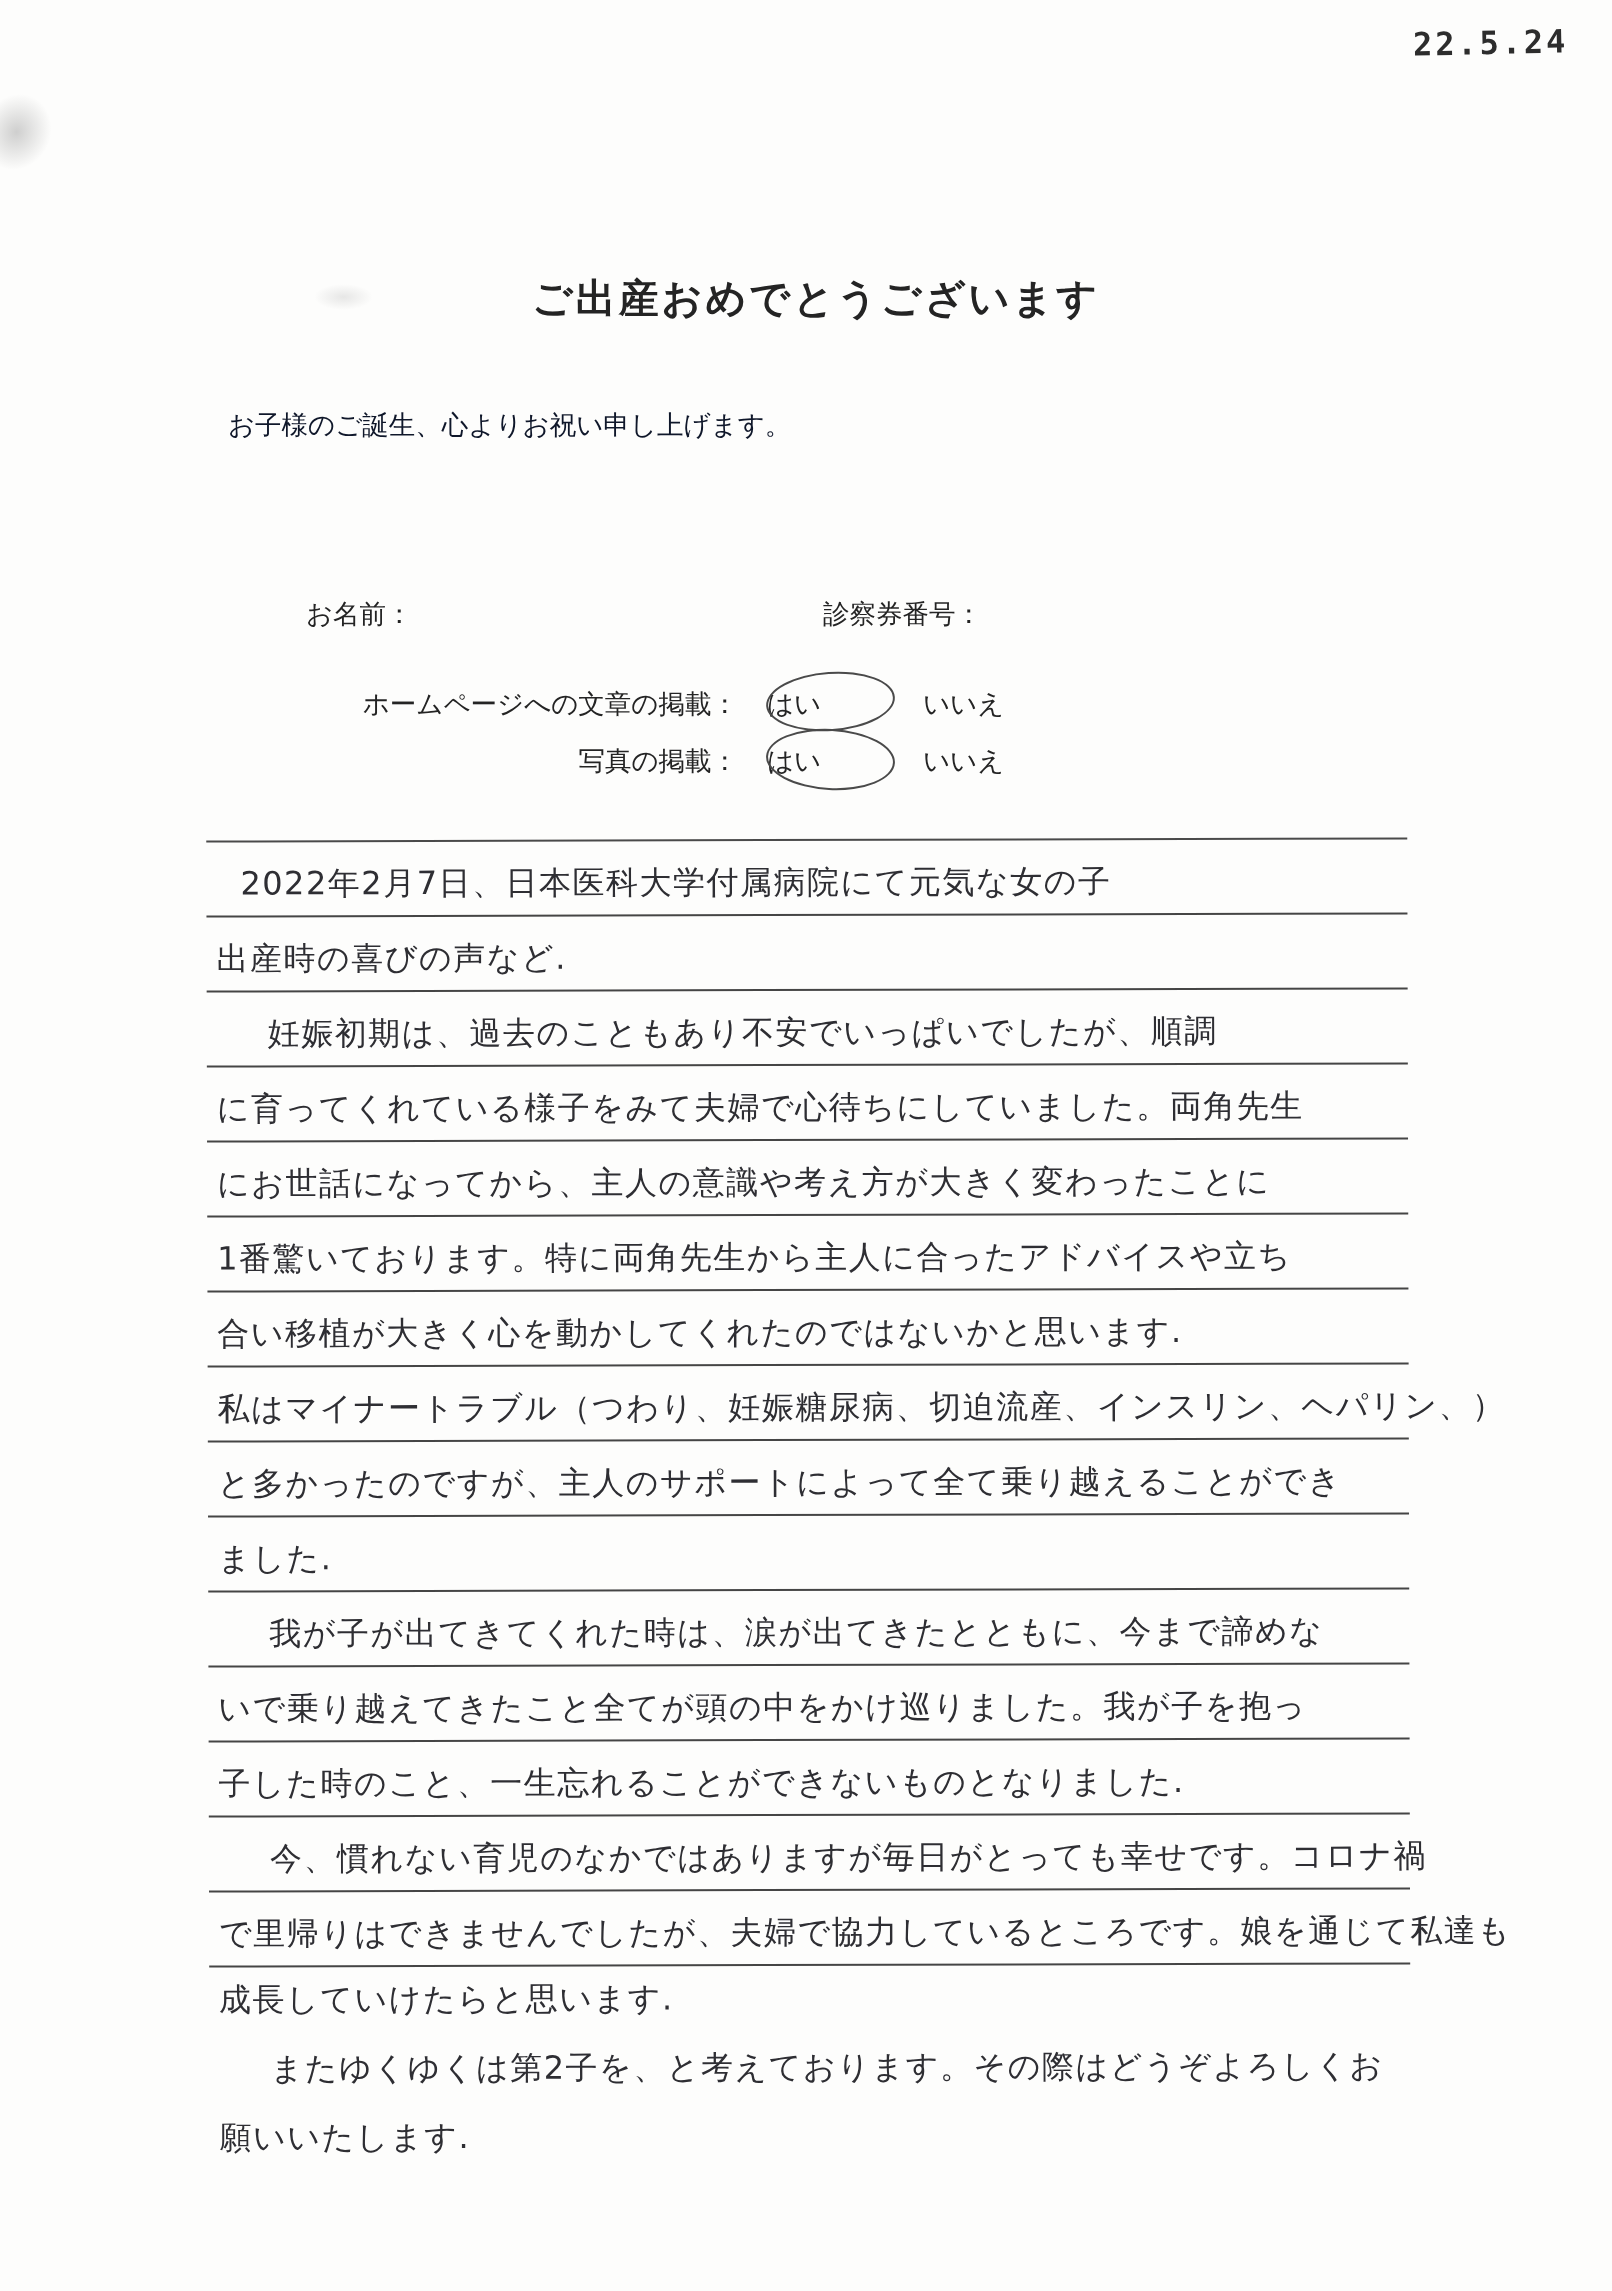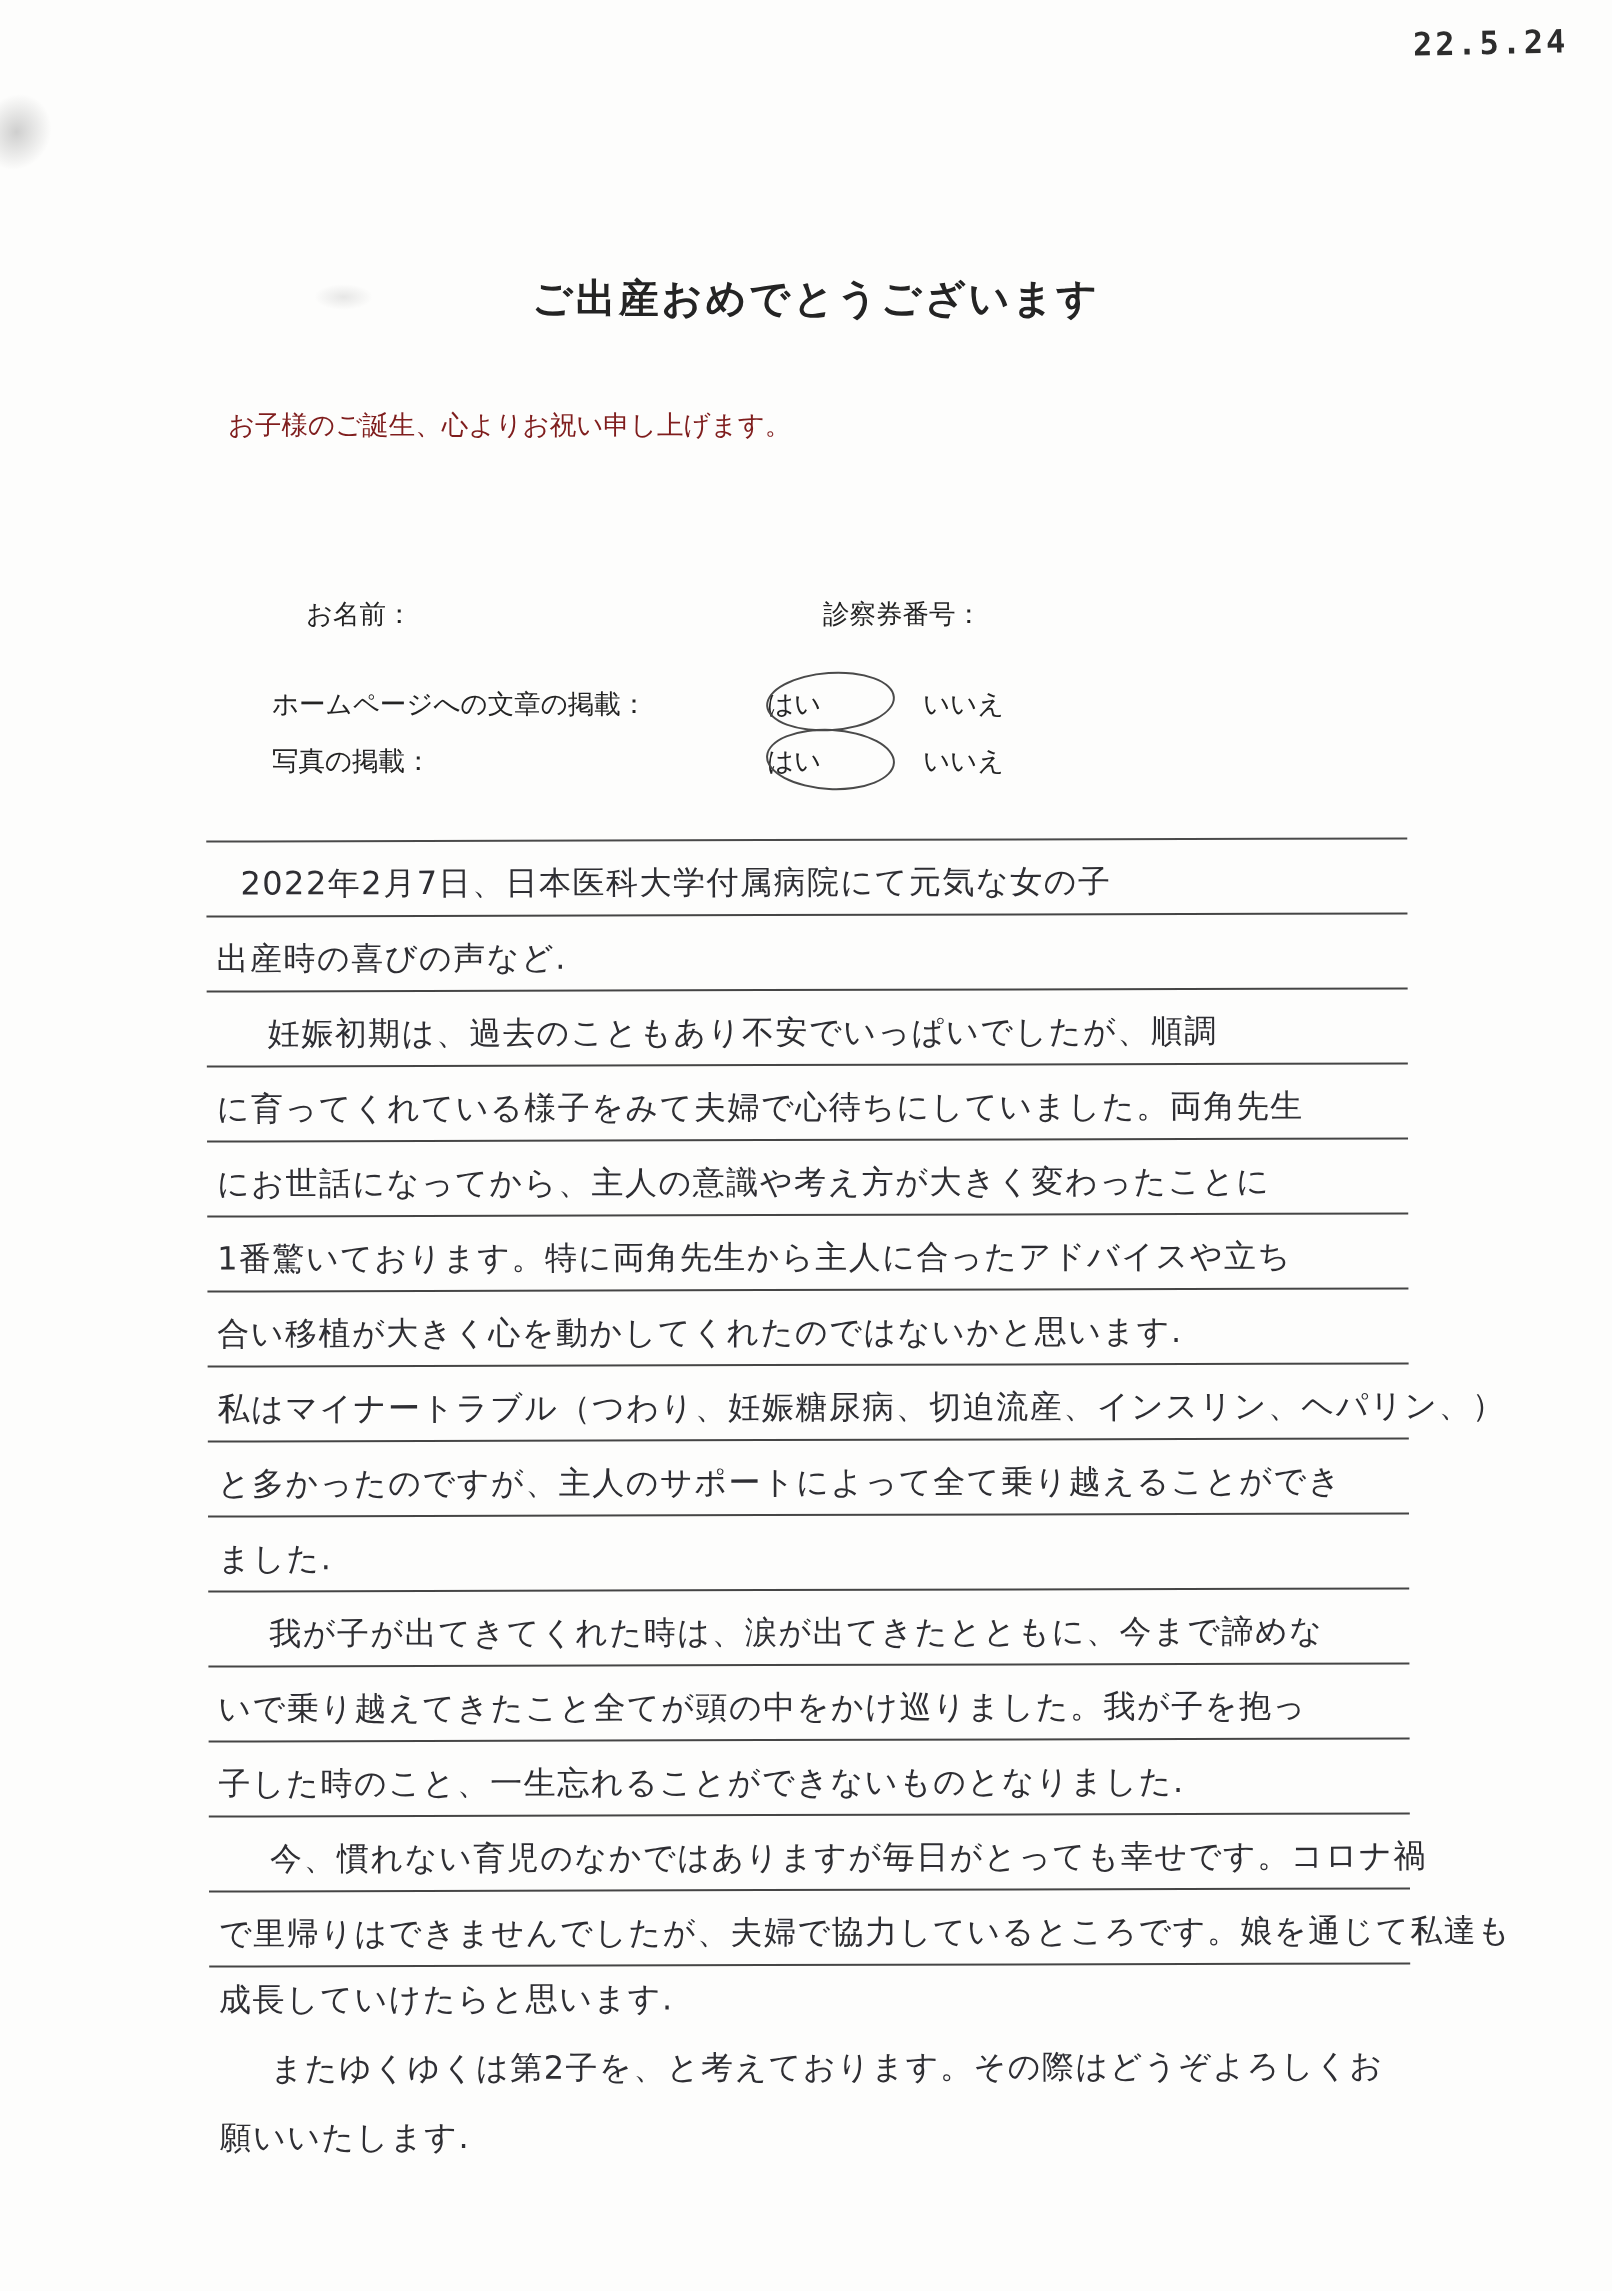--- a/index.html
+++ b/index.html
@@ -18,29 +18,29 @@
 
   .date-stamp {
     position:absolute; top:23.5px; left:1413px;
     font-family:"DejaVu Sans Mono", monospace; font-weight:bold;
     font-size:32px; letter-spacing:2.9px; color:#2d2d2d; transform:rotate(-1.2deg);
   }
   .title {
     position:absolute; top:271px; left:10px; width:1612px; text-align:center;
     font-size:40px; letter-spacing:2.9px; color:#242424;
   }
-  .intro { position:absolute; top:402px; left:228px; font-size:26.5px; line-height:46px; color:#7f1d1d; }
+  .intro { position:absolute; top:402px; left:228px; font-size:26.5px; line-height:46px; color:#0f172a; }
 
   .field-row { position:absolute; top:596px; left:0; width:1612px; font-size:26.5px; color:#242424; }
   .name-label { position:absolute; left:306px; top:0; }
   .card-label { position:absolute; left:823px; top:0; }
 
   .question { position:absolute; width:1612px; font-size:26.5px; color:#242424; }
   .q1 { top:686px; } .q2 { top:743px; }
-  .q-label { position:absolute; left:272px; width:446px; }
+  .q-label { position:absolute; left:292px; width:446px; text-align:right; }
   .opt-yes { position:absolute; left:740px; width:108px; text-align:center; }
   .opt-no  { position:absolute; left:923px; width:118px; }
   .circle {
     position:absolute; left:766px; top:-13.7px; width:129px; height:59px;
     border:2.5px solid #4a4a4a; border-radius:50%; transform:rotate(-4deg);
   }
   .q2 .circle { transform:rotate(3deg); height:61px; }
 
   
   .letter {

